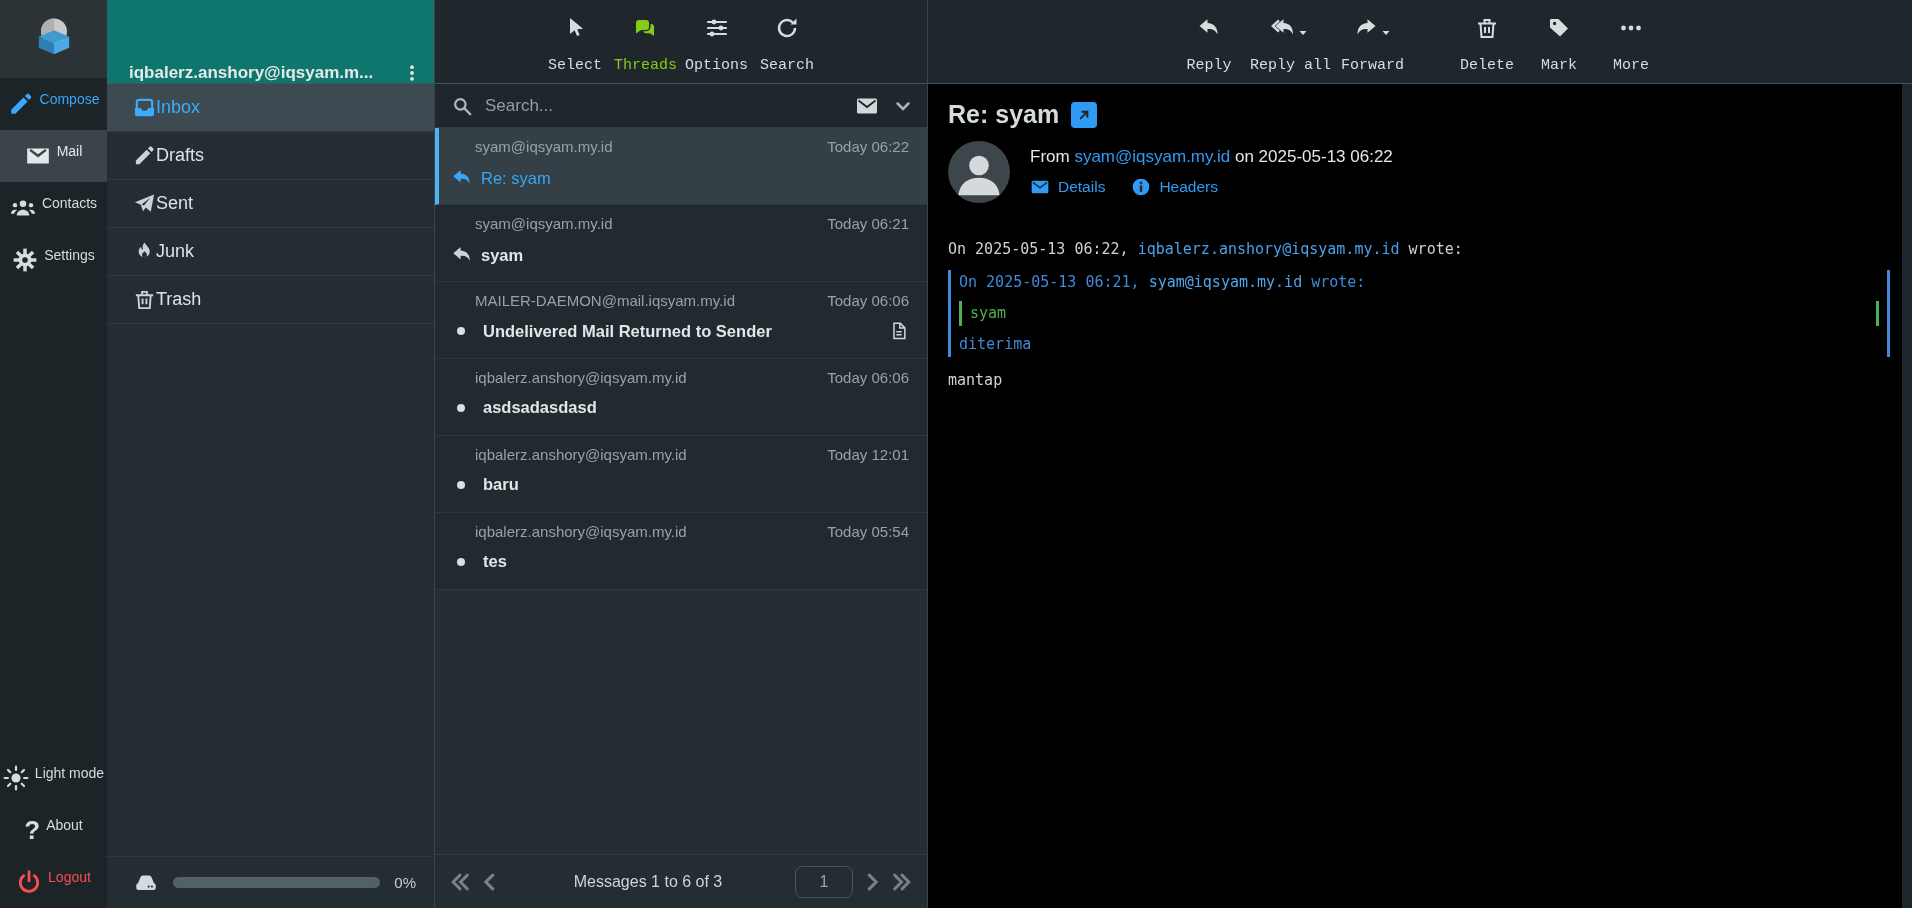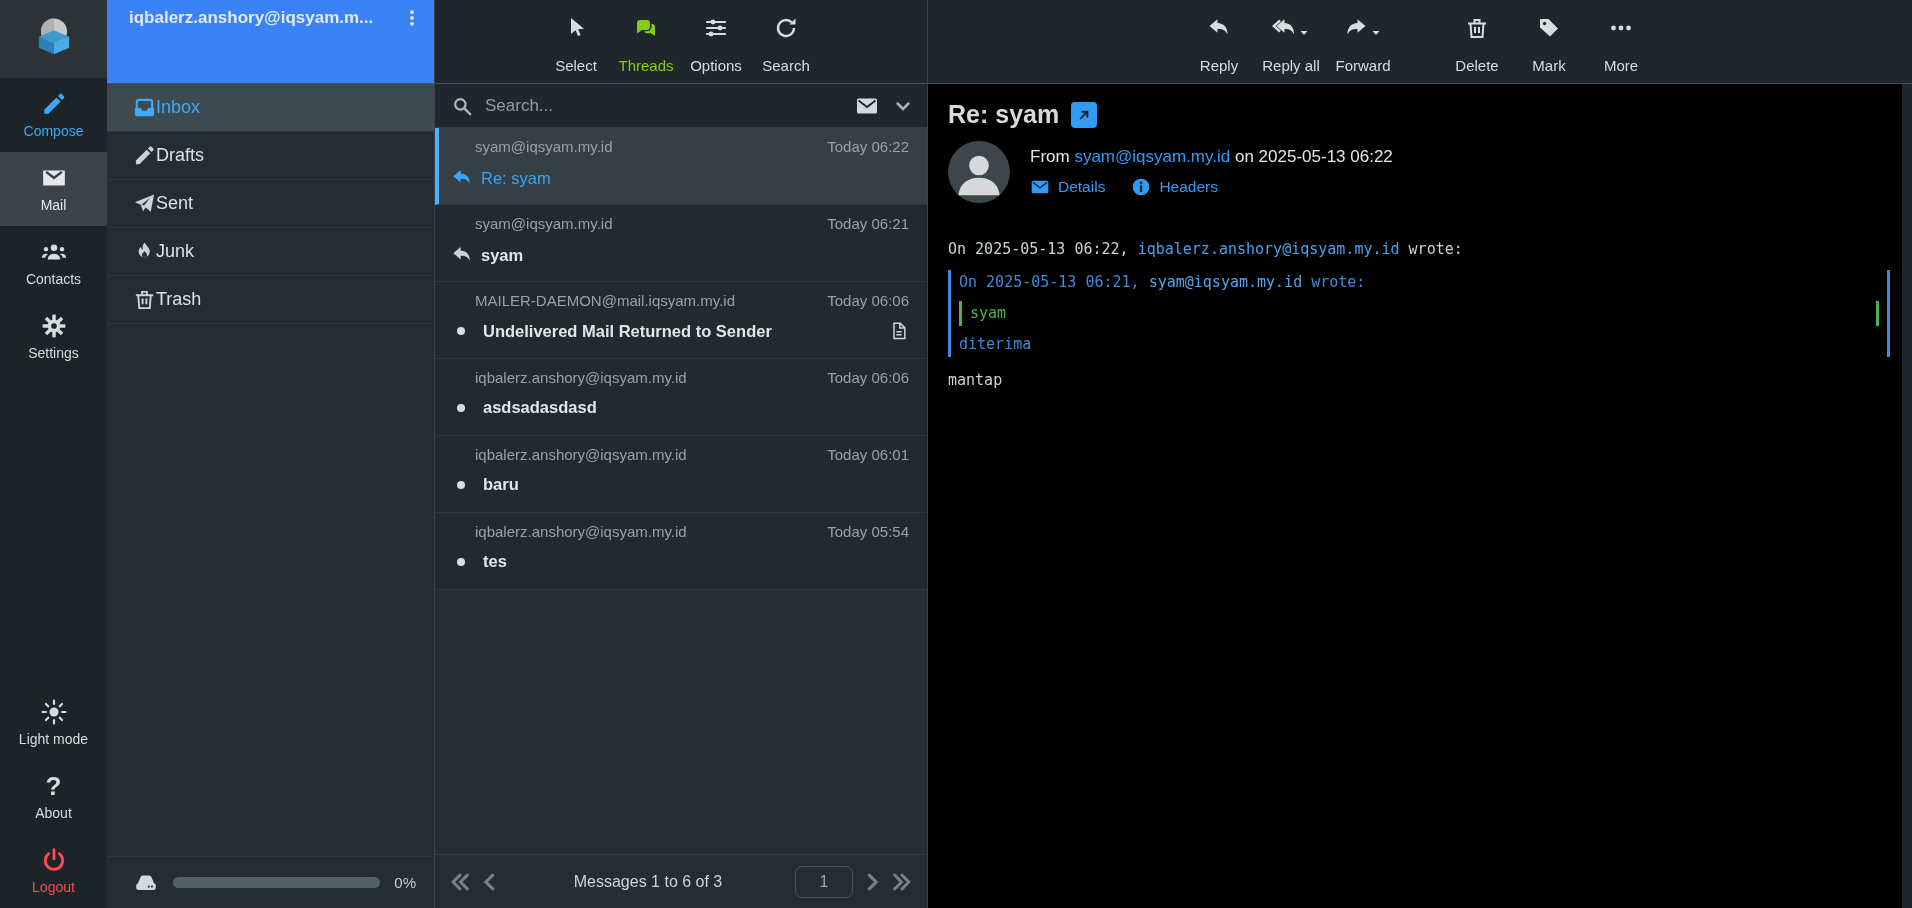--- a/index.html
+++ b/index.html
@@ -3,56 +3,56 @@
 <meta charset="utf-8">
 <style>
   * { margin:0; padding:0; box-sizing:border-box; }
   html,body { width:1912px; height:908px; overflow:hidden; background:#1d2529;
     font-family:"Liberation Sans", sans-serif; }
   .app { position:relative; width:1912px; height:908px; display:flex; }
 
   
   .rail { width:107px; height:100%; background:#1c2428; display:flex; flex-direction:column; flex:0 0 107px; }
   .logo-block { height:78px; background:#2b3337; display:flex; align-items:center; justify-content:center; }
-  .rail-item { display:flex; flex-direction:column; align-items:center; justify-content:center;
+  .rail-item { display:flex; align-items:flex-start; justify-content:center;
     gap:6px; padding:13px 2px; color:#d6dcdf; cursor:pointer; }
   .rail-item .lbl { font-size:14px; }
   .rail-item svg { width:26px; height:26px; }
   .rail-item.blue { color:#3ba6fb; }
   .rail-item.active { background:#3a4449; color:#e4e8ea; }
   .rail-item.red { color:#fb4b50; }
   .rail-spacer { flex:1; }
   .qmark { font-size:26px; font-weight:bold; line-height:26px; }
 
   
   .folders { width:328px; flex:0 0 328px; background:#242d32; display:flex; flex-direction:column;
     border-right:1px solid #39434a; }
-  .account { height:84px; background:#3b82f6; border-bottom:1px solid #48525a;
-    display:flex; align-items:flex-start; padding:8px 12px 0 22px; }
+  .account { height:84px; background:#0f766e; border-bottom:1px solid #48525a;
+    display:flex; align-items:flex-end; padding:8px 12px 0 22px; }
   .account .email { flex:1; color:#e5e9eb; font-weight:bold; font-size:17px; white-space:nowrap; overflow:hidden; }
   .account svg { width:20px; height:20px; color:#dfe3e5; }
   .folderlist { list-style:none; }
   .folder { height:48px; display:flex; align-items:center; padding:0 0 0 26px;
     border-bottom:1px solid #2e383d; color:#dde2e5; font-size:18px; cursor:pointer; }
   .folder svg { width:23px; height:23px; color:#ccd3d7; }
   .folder.active { background:#3d4a51; color:#3dabf9; }
   .folder.active svg { color:#3dabf9; }
   .storage { margin-top:auto; height:52px; border-top:1px solid #2e383d;
     display:flex; align-items:center; gap:14px; padding:0 18px 0 26px; }
   .storage svg { width:26px; height:26px; color:#d3d9dc; }
   .quota-track { flex:1; height:11px; border-radius:6px; background:#526068; }
   .quota-text { color:#c6cdd1; font-size:15px; }
 
   
   .list { width:493px; flex:0 0 493px; background:#252e33; display:flex; flex-direction:column;
     border-right:1px solid #39434a; }
   .list-toolbar { height:84px; background:#1f272c; border-bottom:1px solid #48525a;
     display:flex; align-items:flex-end; justify-content:center; gap:8px; padding-bottom:9px; }
   .tbtn { display:flex; flex-direction:column; align-items:center; gap:17px; color:#d7dcdf;
-    font-size:15px; min-width:62px; cursor:pointer; }
+    font-size:15px; min-width:62px; cursor:pointer;font-family:Liberation Mono, monospace; }
   .tbtn svg { width:24px; height:24px; }
   .tbtn.disabled { color:#84cc16; cursor:default; }
   .searchbar { height:44px; background:#1f272c; border-bottom:1px solid #333d43;
     display:flex; align-items:center; padding:0 14px 0 16px; gap:12px; }
   .searchbar .mag { width:22px; height:22px; color:#aeb8bd; flex:0 0 auto; }
   .searchbar input { flex:1; background:transparent; border:0; outline:none; color:#cfd6d9;
     font-size:17px; font-family:"Liberation Sans",sans-serif; }
   .searchbar input::placeholder { color:#929ea4; }
   .searchbar .envi { width:24px; height:24px; color:#d2d9dc; }
   .searchbar .chev { width:20px; height:20px; color:#aab4b9; margin-left:2px; }
@@ -470,21 +470,21 @@
             <span class="mdate">Today 06:06</span>
           </div>
         <div class="l2">
           <span class="dot"></span>
           <span class="subj">asdsadasdasd</span>
         </div>
       </li>
       <li class="msg">
         <div class="l1">
             <span class="sender">iqbalerz.anshory@iqsyam.my.id</span>
-            <span class="mdate">Today 06:01</span>
+            <span class="mdate">Today 12:01</span>
           </div>
         <div class="l2">
           <span class="dot"></span>
           <span class="subj">baru</span>
         </div>
       </li>
       <li class="msg">
         <div class="l1">
             <span class="sender">iqbalerz.anshory@iqsyam.my.id</span>
             <span class="mdate">Today 05:54</span>

